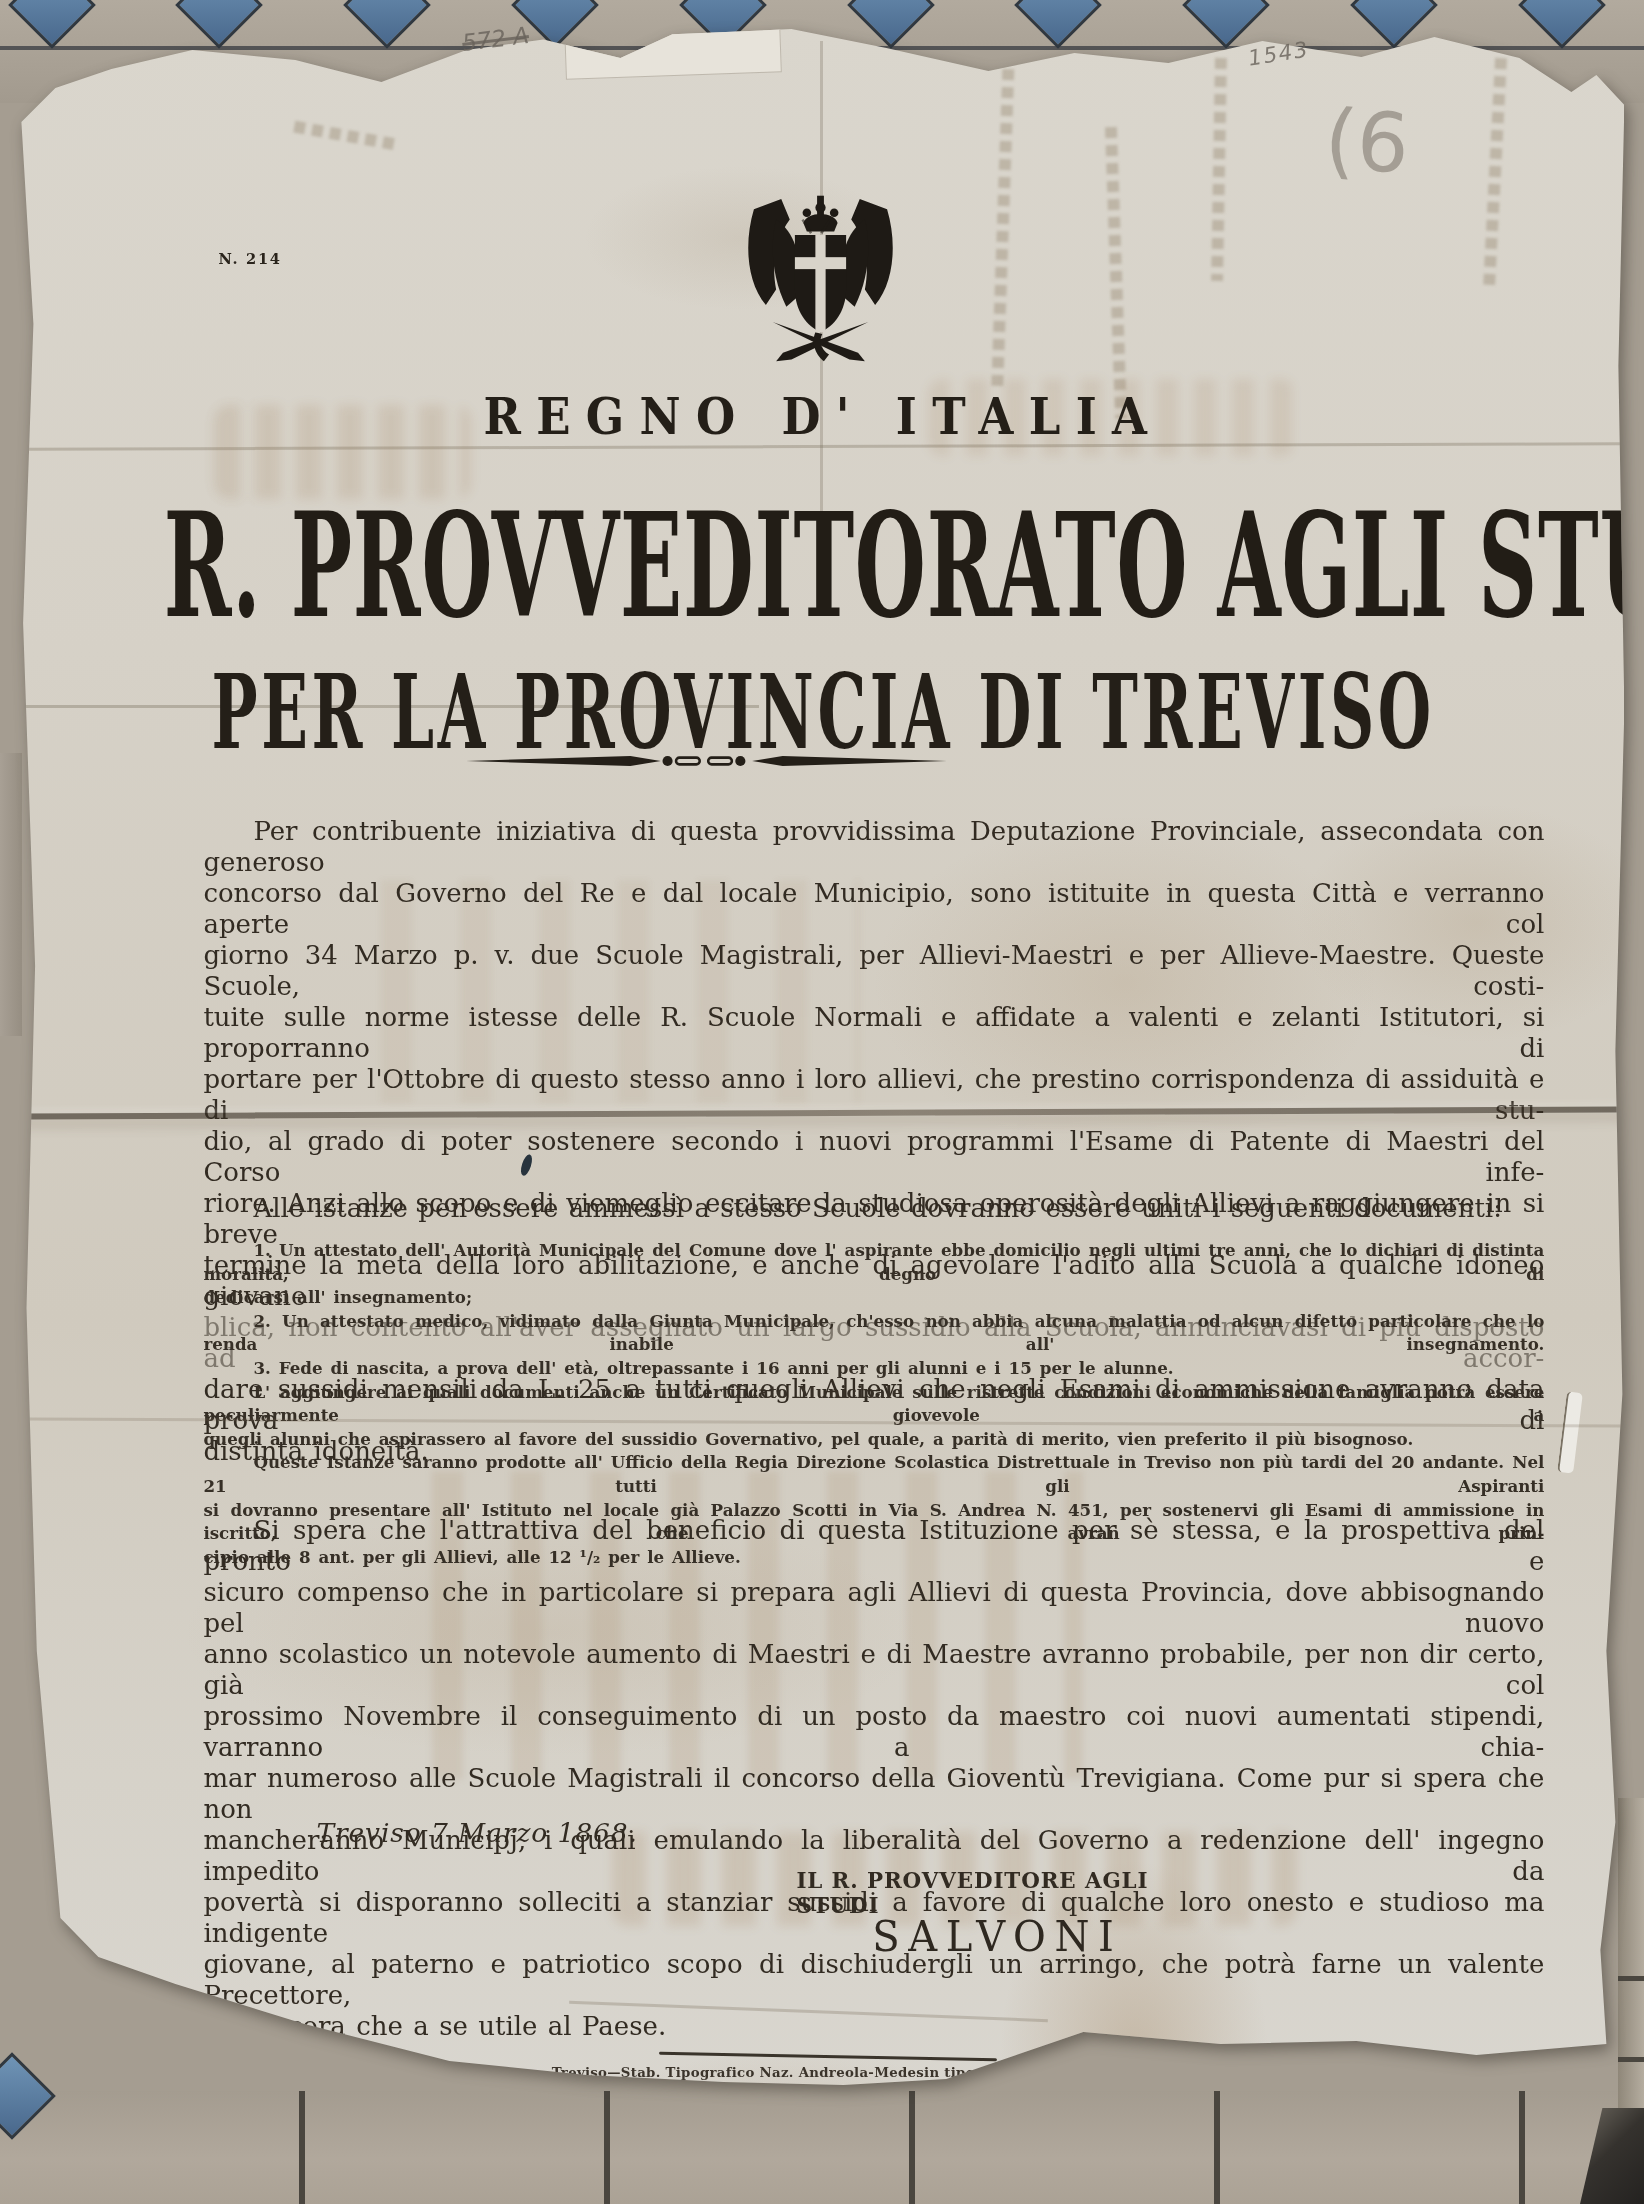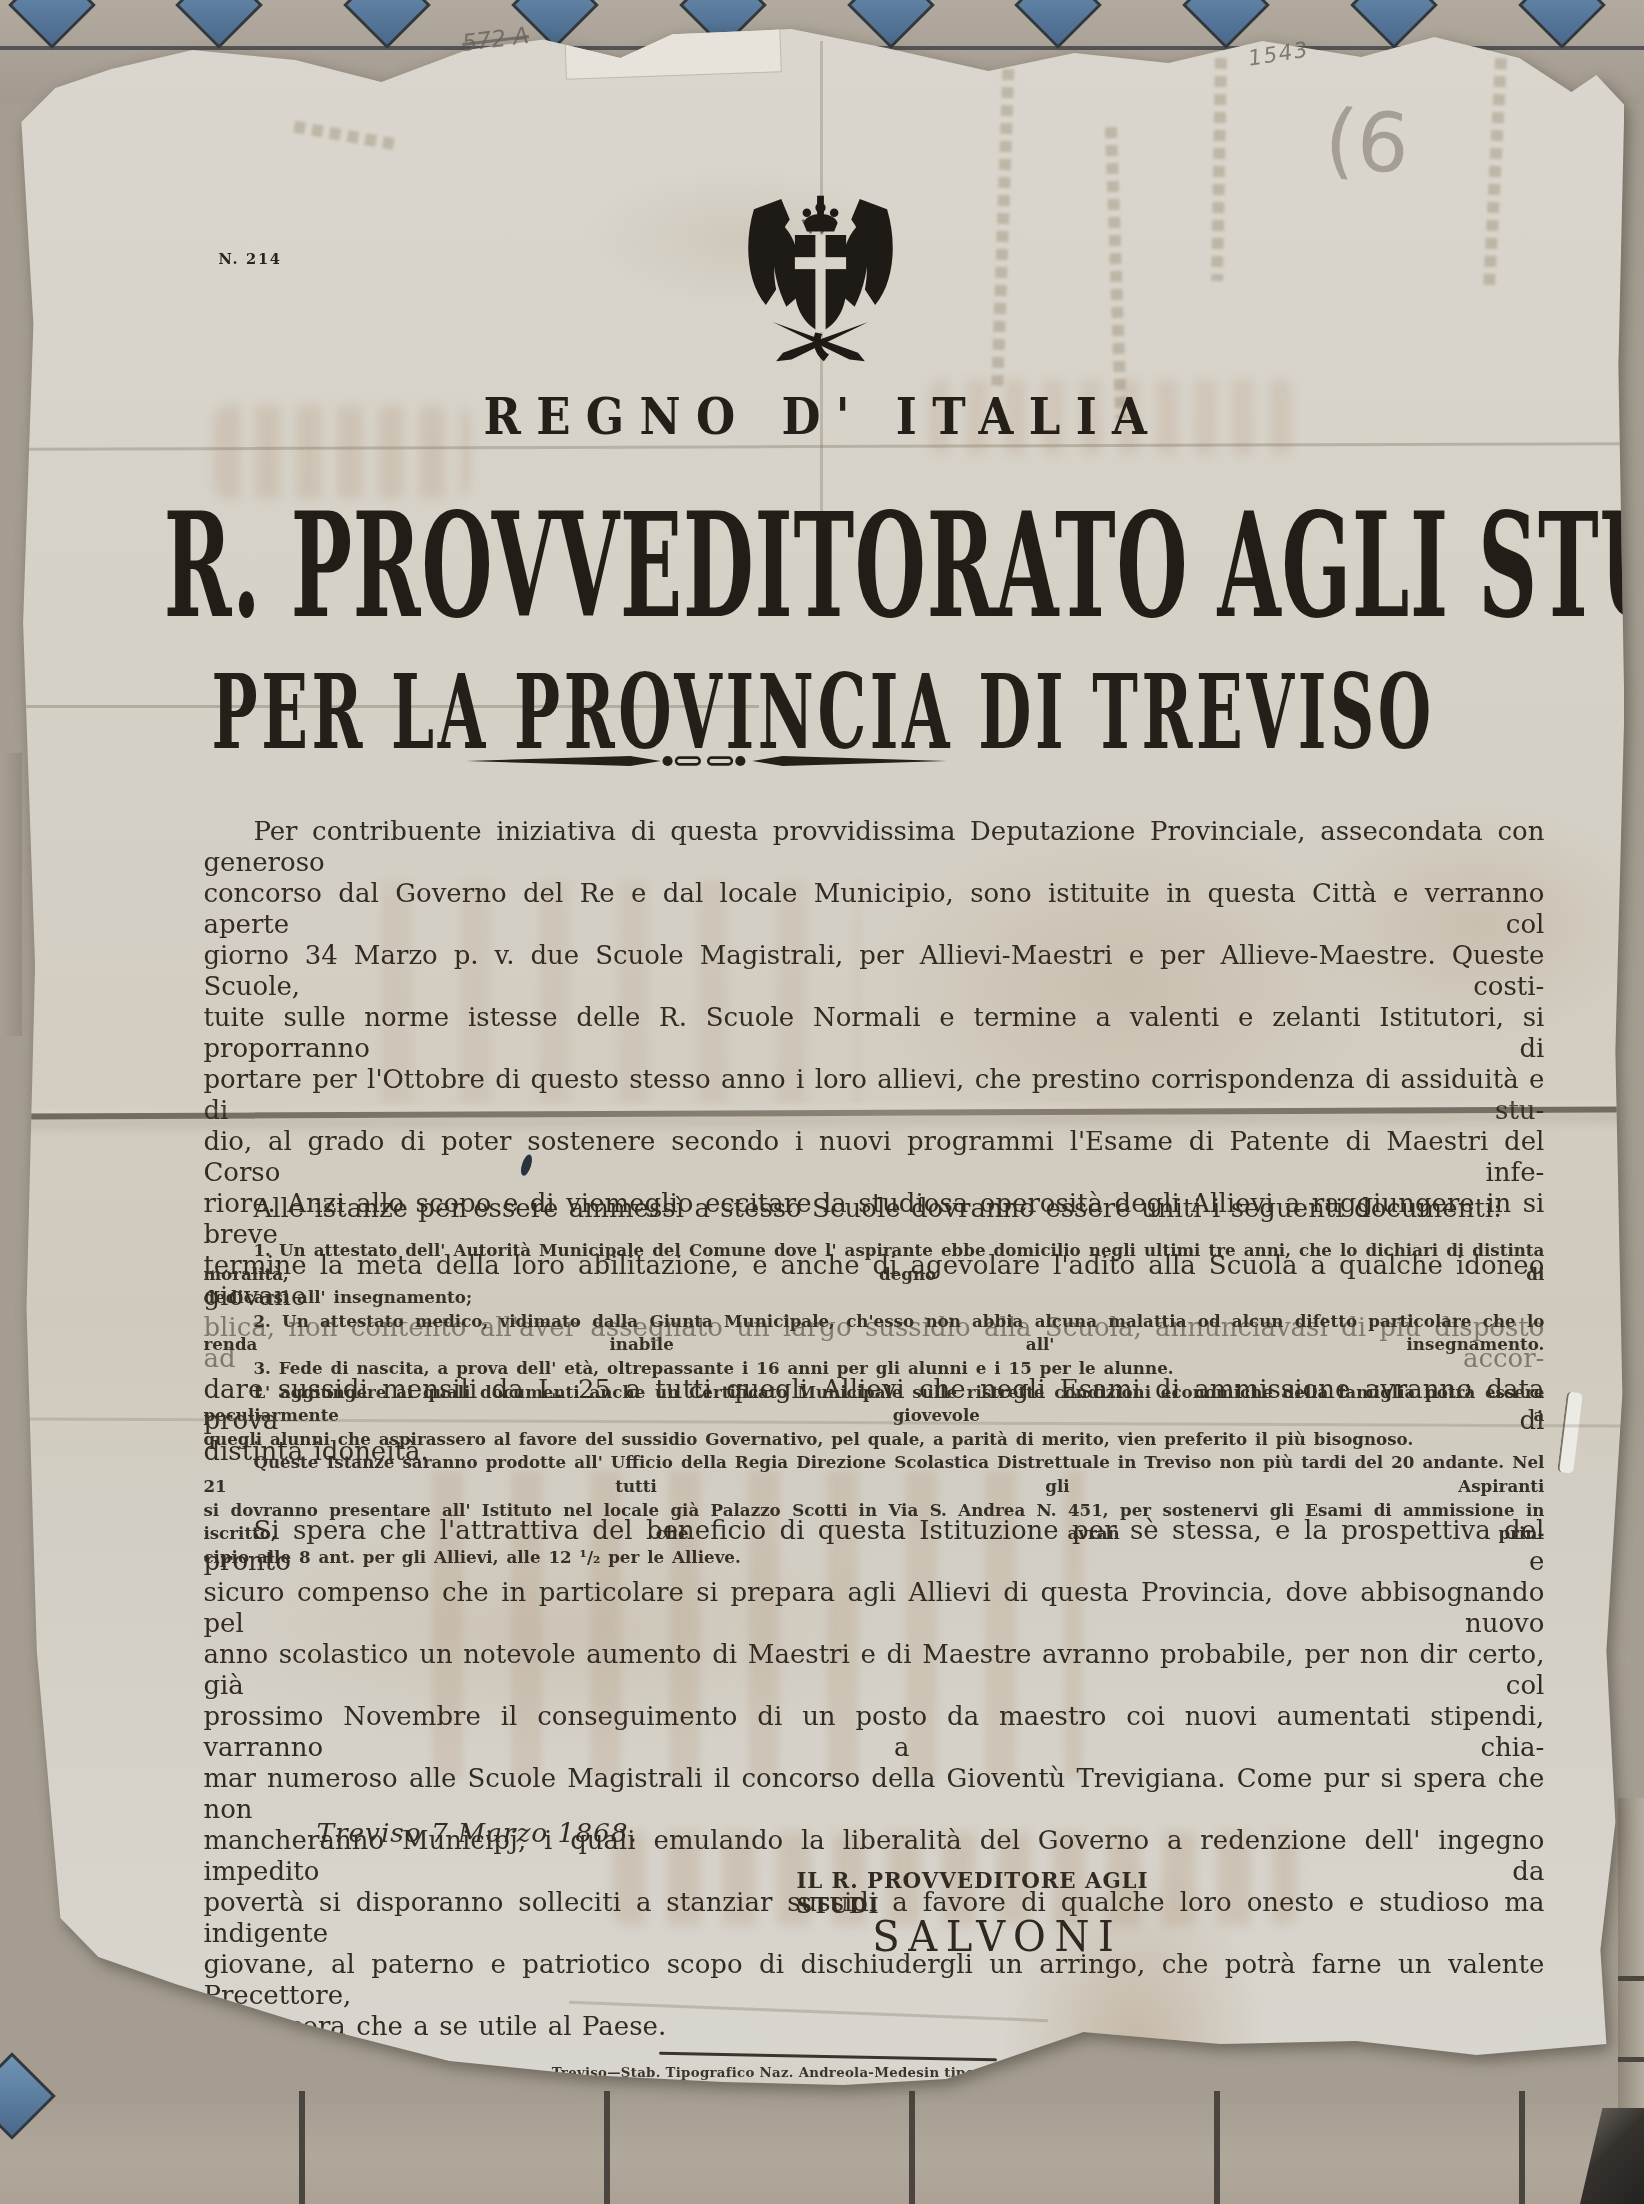--- a/index.html
+++ b/index.html
@@ -180,21 +180,21 @@
       <rect x="254" y="9" width="28" height="8" rx="4" fill="none" stroke="#241f18" stroke-width="3"></rect>
       <rect x="292" y="9" width="28" height="8" rx="4" fill="none" stroke="#241f18" stroke-width="3"></rect>
       <circle cx="330" cy="13" r="6"></circle>
     </g>
   </svg>
 
   <div id="para1" class="textblock">
         <div class="tline ind">Per contribuente iniziativa di questa provvidissima Deputazione Provinciale, assecondata con generoso</div>
         <div class="tline">concorso dal Governo del Re e dal locale Municipio, sono istituite in questa Città e verranno aperte col</div>
         <div class="tline">giorno 34 Marzo p. v. due Scuole Magistrali, per Allievi-Maestri e per Allieve-Maestre. Queste Scuole, costi-</div>
-        <div class="tline">tuite sulle norme istesse delle R. Scuole Normali e termine a valenti e zelanti Istitutori, si proporranno di</div>
+        <div class="tline">tuite sulle norme istesse delle R. Scuole Normali e affidate a valenti e zelanti Istitutori, si proporranno di</div>
         <div class="tline">portare per l'Ottobre di questo stesso anno i loro allievi, che prestino corrispondenza di assiduità e di stu-</div>
         <div class="tline">dio, al grado di poter sostenere secondo i nuovi programmi l'Esame di Patente di Maestri del Corso infe-</div>
         <div class="tline">riore. Anzi allo scopo e di viemeglio eccitare la studiosa operosità degli Allievi a raggiungere in si breve</div>
         <div class="tline">termine la meta della loro abilitazione, e anche di agevolare l'adito alla Scuola a qualche idoneo giovane</div>
         <div class="tline faded">blica, non contento all'aver assegnato un largo sussidio alla Scuola, annunciavasi di più disposto ad accor-</div>
         <div class="tline">dare sussidi mensili da L. 25 a tutti quegli Allievi che negli Esami di ammissione avranno data prova di</div>
         <div class="tline nj">distinta idoneità.</div>
       </div>
   <div id="fold-main" class="crease"></div>
   <div id="para2" class="textblock">

